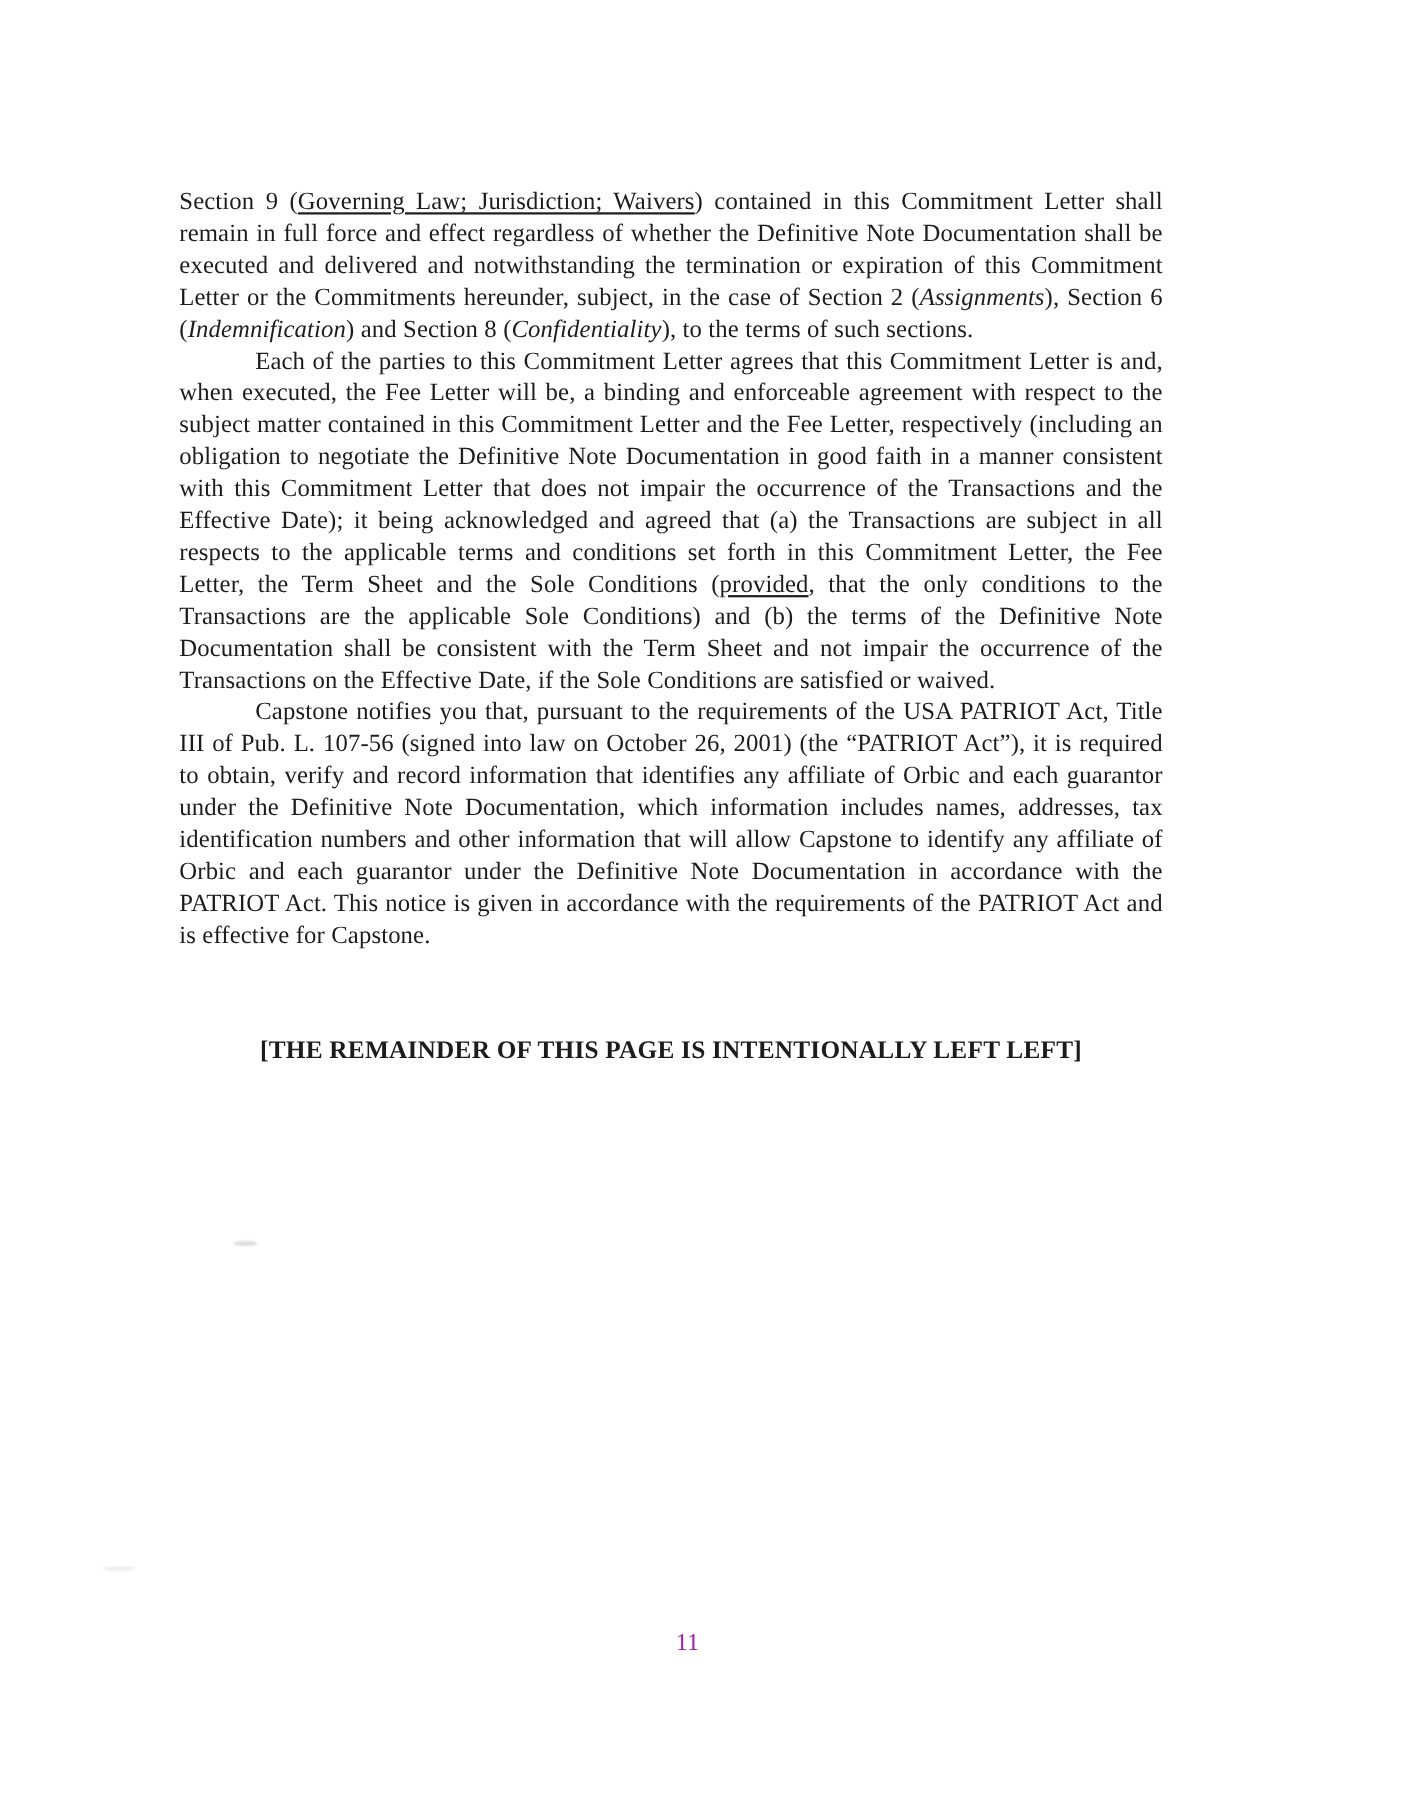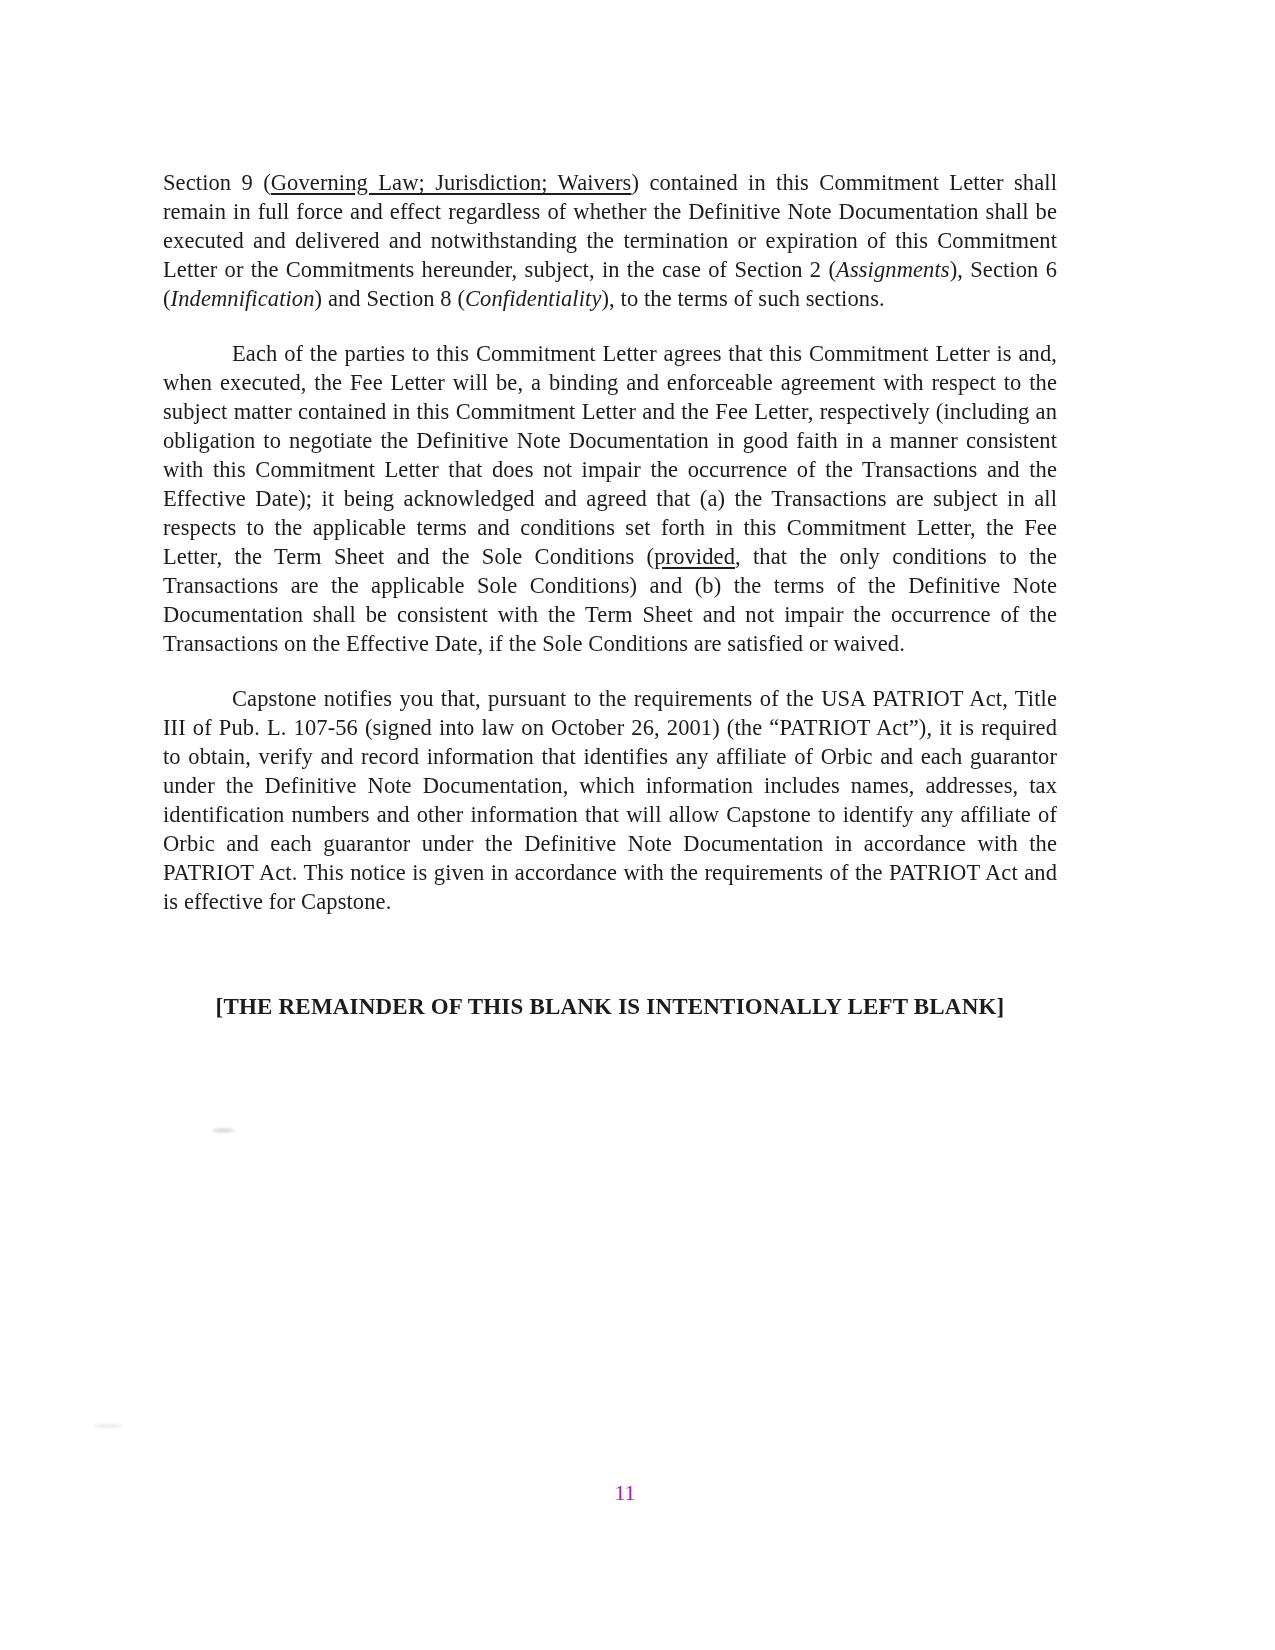--- a/index.html
+++ b/index.html
@@ -23,21 +23,21 @@
     width: 894px;
   }
   .para {
     margin: 0;
     font-size: 22.5px;
     line-height: 29px;
     text-align: justify;
     letter-spacing: 0.1px;
   }
   .para.indent { text-indent: 69px; }
-  .para + .para { margin-top: 26px; }
+  .para + .para { }
   .u { text-decoration: underline; text-underline-offset: 3px; }
   .i { font-style: italic; }
   .notice {
     margin: 78px 0 0 0;
     font-size: 23px;
     font-weight: bold;
     text-align: center;
     letter-spacing: 0.2px;
   }
   .page-number {
@@ -64,21 +64,21 @@
 
 <div class="page">
   <div class="content">
 
     <p class="para"><span>Section 9 (</span><span class="u">Governing Law; Jurisdiction; Waivers</span><span>) contained in this Commitment Letter shall remain in full force and effect regardless of whether the Definitive Note Documentation shall be executed and delivered and notwithstanding the termination or expiration of this Commitment Letter or the Commitments hereunder, subject, in the case of Section 2 (</span><span class="i">Assignments</span><span>), Section 6 (</span><span class="i">Indemnification</span><span>) and Section 8 (</span><span class="i">Confidentiality</span><span>), to the terms of such sections.</span></p>
 
     <p class="para indent"><span>Each of the parties to this Commitment Letter agrees that this Commitment Letter is and, when executed, the Fee Letter will be, a binding and enforceable agreement with respect to the subject matter contained in this Commitment Letter and the Fee Letter, respectively (including an obligation to negotiate the Definitive Note Documentation in good faith in a manner consistent with this Commitment Letter that does not impair the occurrence of the Transactions and the Effective Date); it being acknowledged and agreed that (a) the Transactions are subject in all respects to the applicable terms and conditions set forth in this Commitment Letter, the Fee Letter, the Term Sheet and the Sole Conditions (</span><span class="u">provided</span><span>, that the only conditions to the Transactions are the applicable Sole Conditions) and (b) the terms of the Definitive Note Documentation shall be consistent with the Term Sheet and not impair the occurrence of the Transactions on the Effective Date, if the Sole Conditions are satisfied or waived.</span></p>
 
     <p class="para indent"><span>Capstone notifies you that, pursuant to the requirements of the USA PATRIOT Act, Title III of Pub. L. 107-56 (signed into law on October 26, 2001) (the “PATRIOT  Act”), it is required to obtain, verify and record information that identifies any affiliate of Orbic and each guarantor under the Definitive Note Documentation, which information includes names, addresses, tax identification numbers and other information that will allow Capstone to identify any affiliate of Orbic and each guarantor under the Definitive Note Documentation in accordance with the PATRIOT Act.  This notice is given in accordance with the requirements of the PATRIOT Act and is effective for Capstone.</span></p>
 
-    <p class="notice">[THE REMAINDER OF THIS BLANK IS INTENTIONALLY LEFT BLANK]</p>
+    <p class="notice">[THE REMAINDER OF THIS PAGE IS INTENTIONALLY LEFT LEFT]</p>
 
   </div>
 
   <div class="artifact a1"></div>
   <div class="artifact a2"></div>
 
   <div class="page-number">11</div>
 </div>
 
 </body></html>

